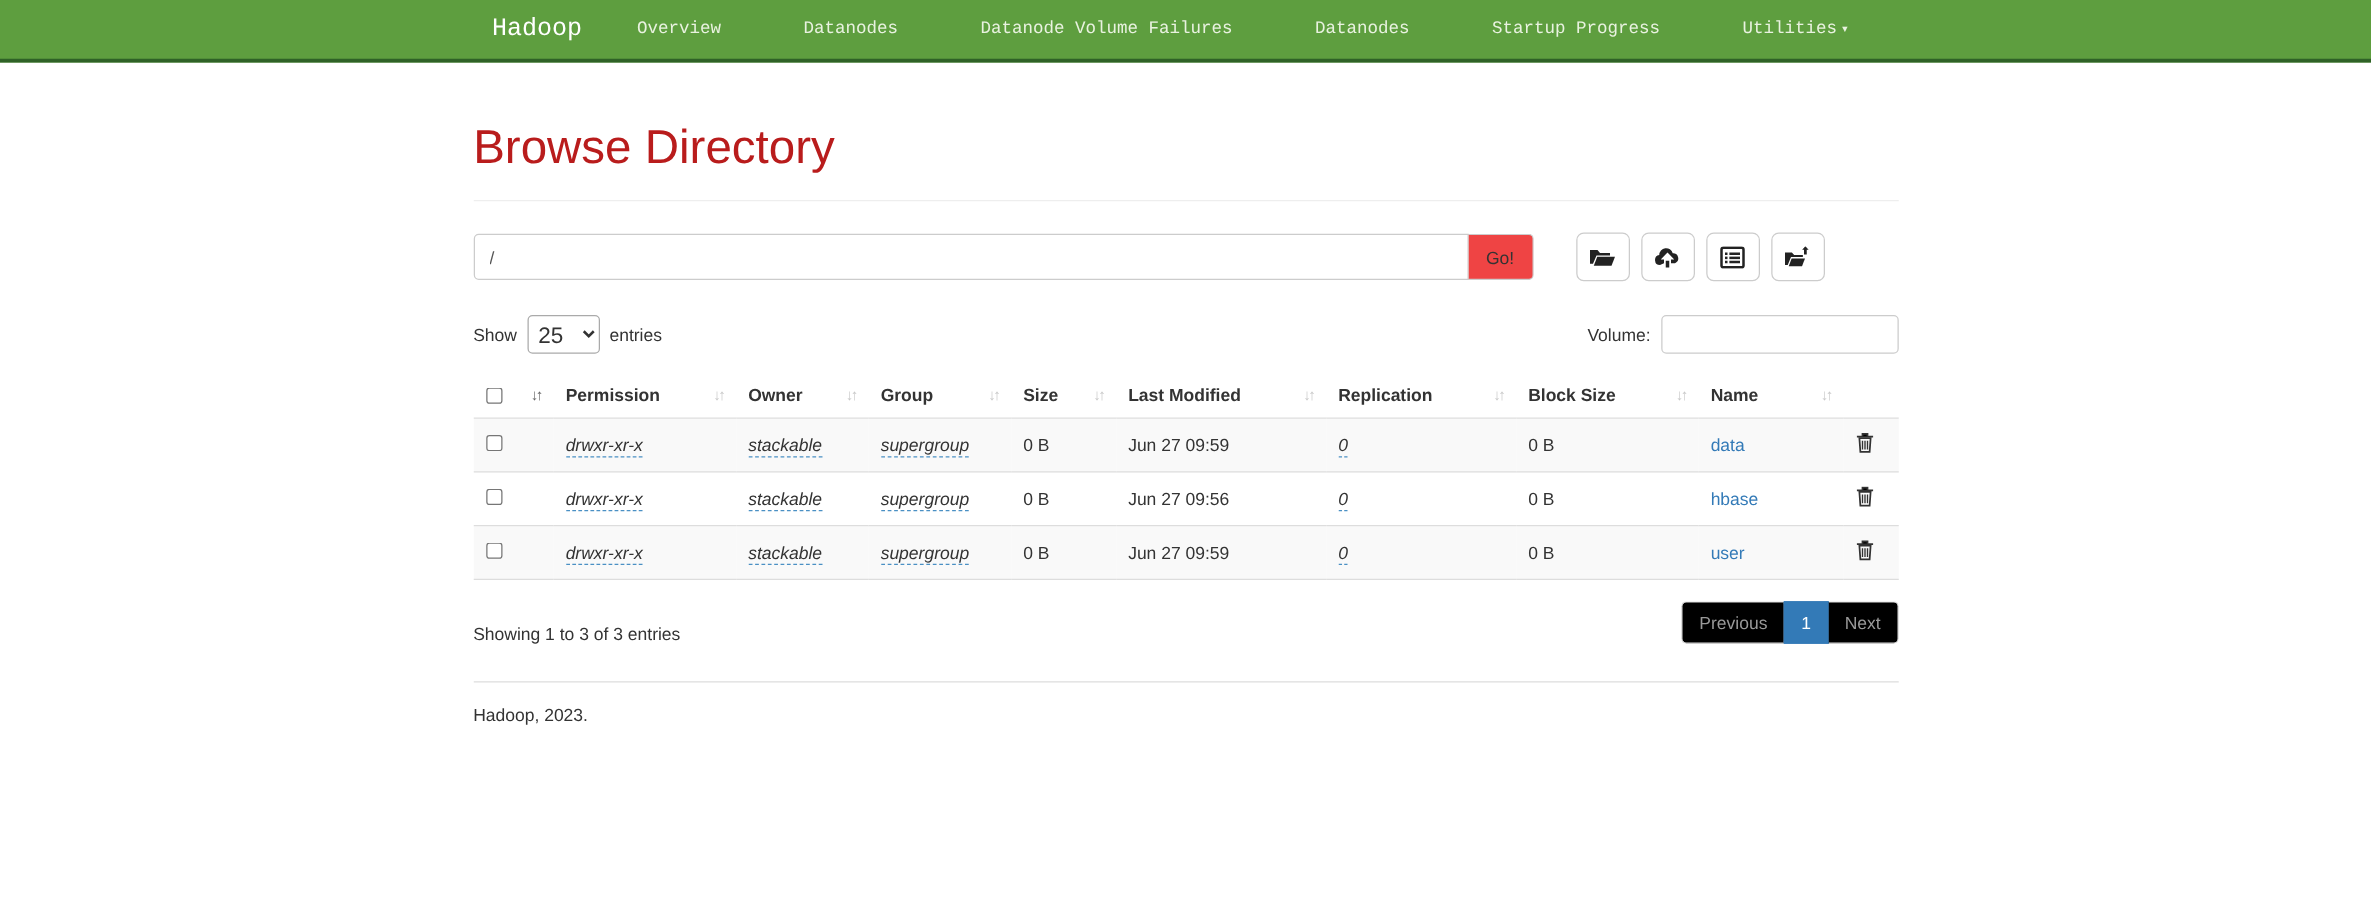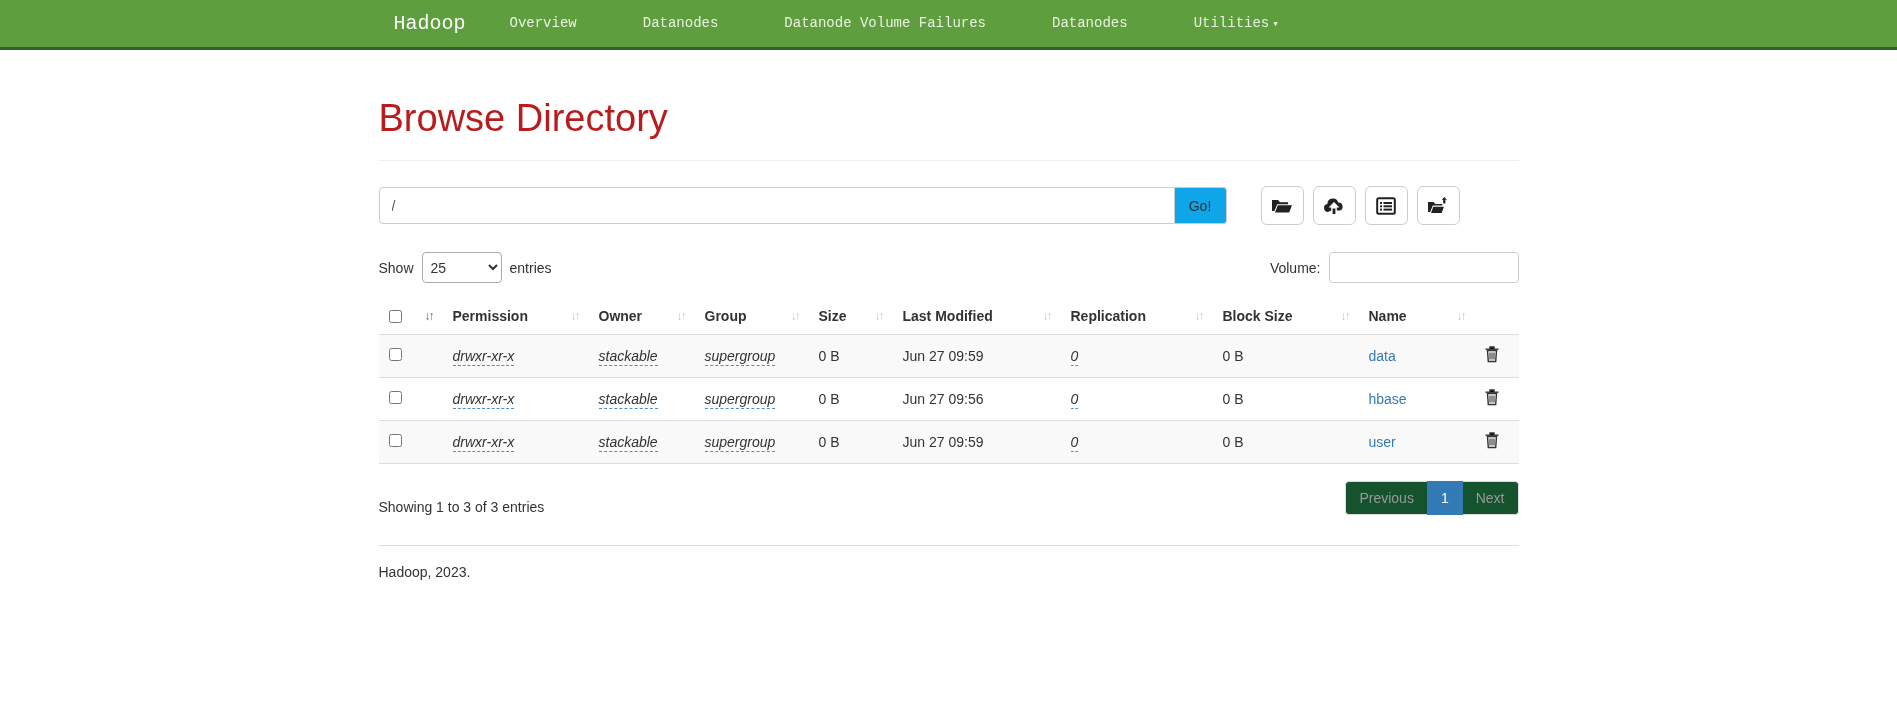--- a/index.html
+++ b/index.html
@@ -35,40 +35,40 @@
   
   .path-row { display: flex; align-items: center; }
   .input-group { display: flex; width: 848px; }
   .path-input {
     flex: 1; height: 37px; border: 1px solid #ccc; border-radius: 4px 0 0 4px;
     padding: 6px 12px; font-size: 14px; color: #555; outline: none;
     font-family: "Liberation Sans", sans-serif;
   }
   .go-btn {
     width: 52px; height: 37px; border: 1px solid #ccc; border-left: 0;
-    border-radius: 0 4px 4px 0; background: #0ea5e9; font-size: 14px; color: #333;
+    border-radius: 0 4px 4px 0; background: #ef4444; font-size: 14px; color: #333;
     cursor: pointer; font-family: "Liberation Sans", sans-serif;
   }
   .icon-toolbar { margin-left: 34px; display: flex; gap: 9px; }
   .icon-btn {
     width: 43px; height: 39px; border: 1px solid #ccc; border-radius: 6px;
     background: #fff; display: flex; align-items: center; justify-content: center;
     cursor: pointer; padding: 0;
   }
   .icon-btn svg { display: block; }
   
   .controls-row {
     display: flex; justify-content: space-between; align-items: center;
     margin-top: 27px;
     gap: 32px;
   }
   .show-group, .search-group { display: flex; align-items: center; gap: 8px; }
   .length-select {
-    height: 31px; width: 80px; border: 1px solid #aaa; border-radius: 4px;
-    font-size: 14px; color: #333; padding: 2px 4px; background: #fff;
+    height: 31px; width: 58px; border: 1px solid #aaa; border-radius: 4px;
+    font-size: 18px; color: #333; padding: 2px 4px; background: #fff;
     font-family: "Liberation Sans", sans-serif;
   }
   .search-input {
     width: 190px; height: 31px; border: 1px solid #ccc; border-radius: 4px;
     padding: 4px 8px; font-size: 14px; outline: none;
     font-family: "Liberation Sans", sans-serif;
   }
   
   table.dir-table { width: 100%; border-collapse: collapse; margin-top: 15px; }
   .dir-table th {
@@ -85,40 +85,41 @@
   a.dir-link { color: #337ab7; text-decoration: none; cursor: pointer; }
   .trash-btn { background: none; border: none; cursor: pointer; padding: 0; }
   input[type="checkbox"] { width: 13px; height: 13px; margin: 0; cursor: pointer; }
   
   .table-footer-row {
     display: flex; justify-content: space-between; align-items: flex-end; margin-top: 17px;
   }
   .table-info { font-size: 14px; color: #333; }
   .pagination { display: flex; }
   .page-btn {
-    padding: 8px 13px; border: 1px solid #ddd; color: #999; background: #14532d;
+    padding: 8px 13px; border: 1px solid #ddd; color: #999; background: #000000;
     font-size: 14px; cursor: pointer; font-family: "Liberation Sans", sans-serif;
   }
   .page-btn.prev { border-radius: 4px 0 0 4px; border-right: 0; }
   .page-btn.active { background: #337ab7; border-color: #337ab7; color: #fff; }
   .page-btn.next { border-radius: 0 4px 4px 0; border-left: 0; }
   
   .footer-text { font-size: 14px; color: #333; padding-bottom: 160px; }
 </style>
 </head>
 <body>
 
 <nav class="navbar">
   <div class="container">
     <a class="brand">Hadoop</a>
     <div class="nav-items">
       <a class="nav-link">Overview</a>
       <a class="nav-link">Datanodes</a>
       <a class="nav-link">Datanode Volume Failures</a>
       <a class="nav-link">Datanodes</a>
+      <a class="nav-link">Startup Progress</a>
       <a class="nav-link"><span>Utilities</span><span class="caret">▾</span></a>
     </div>
   </div>
 </nav>
 
 <div class="container">
 
   <h1 class="page-title">Browse Directory</h1>
   <hr class="divider">
 

